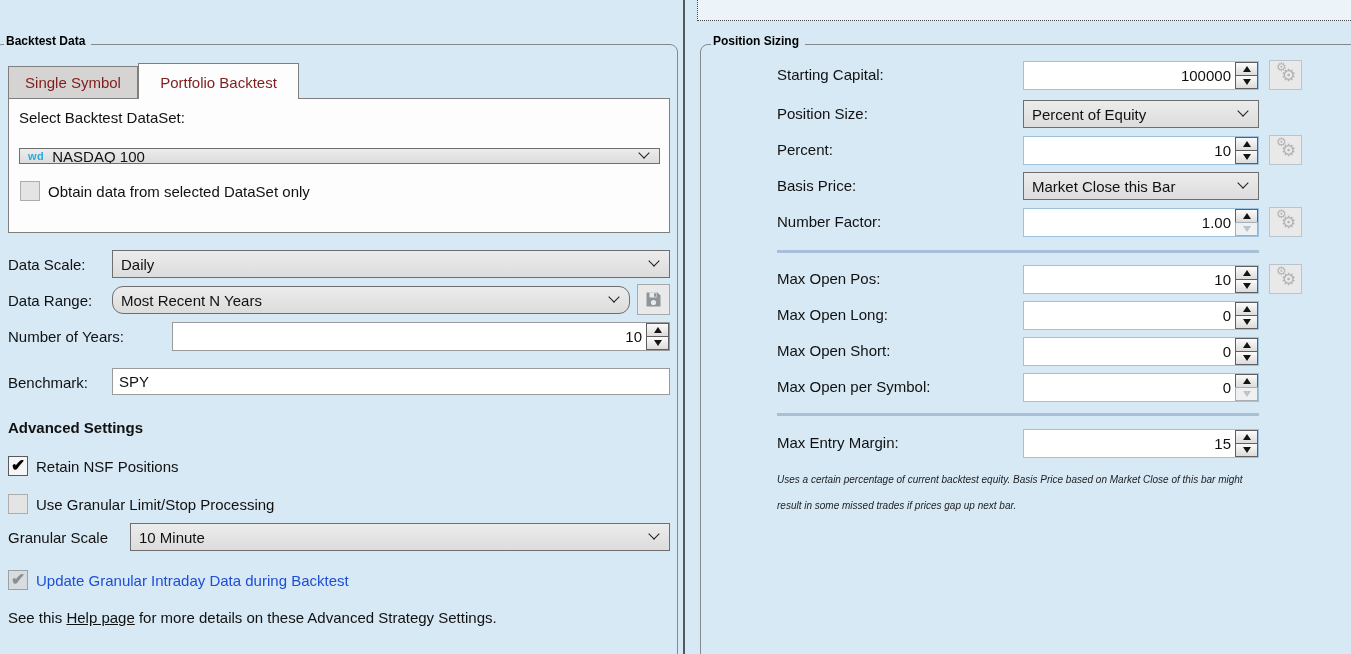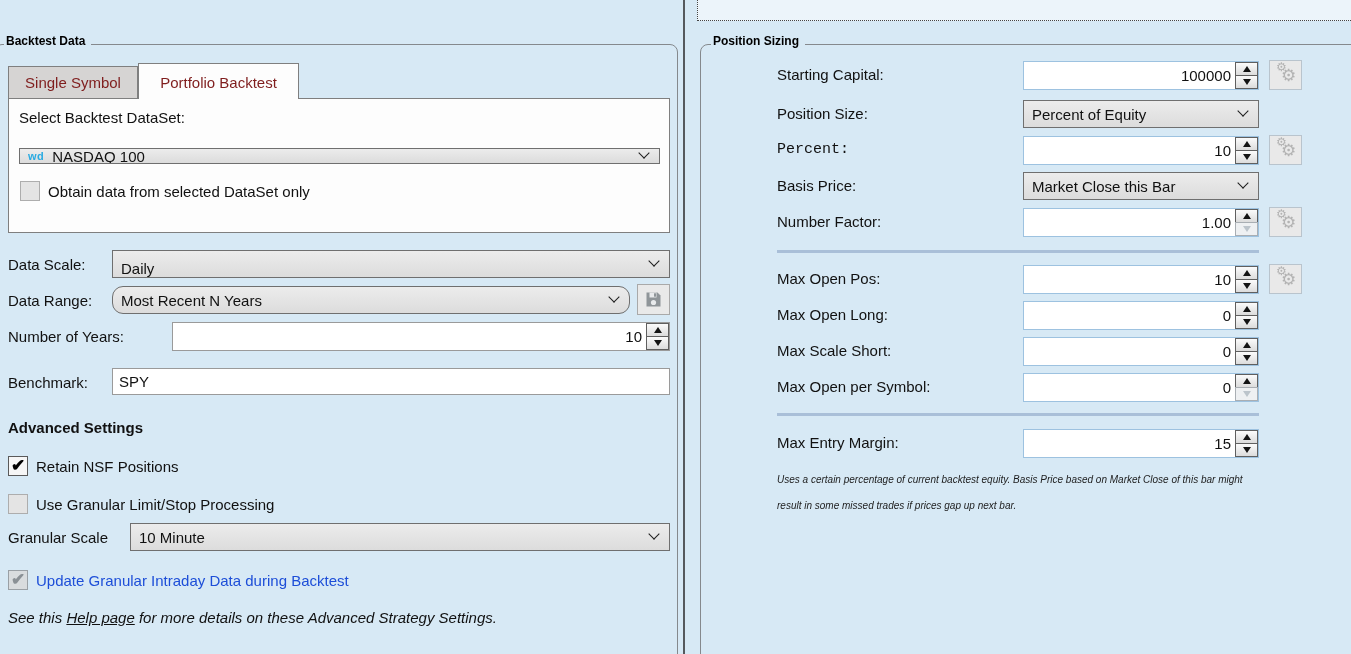--- a/index.html
+++ b/index.html
@@ -95,21 +95,21 @@
   <div class="dropdown" style="left:10px; top:43px; width:641px; height:16px;margin-top:6px;">
     <span class="wd-logo">wd</span>
     <span>NASDAQ 100</span>
     <i class="chev"></i>
   </div>
   <div class="cb" style="left:11px; top:82px;"></div>
   <div class="lbl" style="left:39px; top:84px;">Obtain data from selected DataSet only</div>
 </div>
 
 <div class="lbl" style="left:8px; top:256px;">Data Scale:</div>
-<div class="dropdown" style="left:112px; top:250px; width:558px; height:28px;align-items:flex-end;">
+<div class="dropdown" style="left:112px; top:250px; width:558px; height:28px;">
   <span>Daily</span>
   <i class="chev"></i>
 </div>
 
 <div class="lbl" style="left:8px; top:292px;">Data Range:</div>
 <div class="dropdown" style="left:112px; top:286px; width:518px; height:28px;border-radius:11px;">
   <span>Most Recent N Years</span>
   <i class="chev"></i>
 </div>
 <div class="iconbtn savebtn" style="left:637px; top:284px; width:33px; height:31px;">
@@ -149,21 +149,21 @@
 
 <div class="lbl" style="left:8px; top:529px;">Granular Scale</div>
 <div class="dropdown" style="left:130px; top:523px; width:540px; height:28px;">
   <span>10 Minute</span>
   <i class="chev"></i>
 </div>
 
 <div class="cb checked disabled" style="left:8px; top:570px;"></div>
 <div class="lbl gray" style="left:36px; top:572px;">Update Granular Intraday Data during Backtest</div>
 
-<div class="lbl" style="left:8px; top:609px;font-style:italic;">
+<div class="lbl" style="left:8px; top:609px;">
   <span>See this </span><span class="help-link">Help page</span><span> for more details on these Advanced Strategy Settings.</span>
 </div>
 
 <div class="groupbox" style="left:700px; top:44px; width:680px; height:680px;"></div>
 <div class="gb-title" style="left:711px; top:34px;">Position Sizing</div>
 
 <div class="lbl" style="left:777px; top:66px;">Starting Capital:</div>
 <div class="spinbox blue" style="left:1023px; top:61px; width:236px; height:29px;">
   <div class="spin-value">100000</div>
   <div class="spin-btns">
@@ -178,21 +178,21 @@
 <div class="iconbtn" style="left:1269px; top:60px; width:33px; height:30px;">
   <span class="gear-wrap"></span>
 </div>
 
 <div class="lbl" style="left:777px; top:105px;">Position Size:</div>
 <div class="dropdown" style="left:1023px; top:100px; width:236px; height:28px;">
   <span>Percent of Equity</span>
   <i class="chev"></i>
 </div>
 
-<div class="lbl" style="left:777px; top:141px;font-family:Liberation Mono, monospace;">Percent:</div>
+<div class="lbl" style="left:777px; top:141px;">Percent:</div>
 <div class="spinbox blue" style="left:1023px; top:136px; width:236px; height:29px;">
   <div class="spin-value">10</div>
   <div class="spin-btns">
     <div class="spin-btn">
         <i class="arr-up"></i>
       </div>
     <div class="spin-btn">
         <i class="arr-dn"></i>
       </div>
   </div>
@@ -247,21 +247,21 @@
   <div class="spin-btns">
     <div class="spin-btn">
         <i class="arr-up"></i>
       </div>
     <div class="spin-btn">
         <i class="arr-dn"></i>
       </div>
   </div>
 </div>
 
-<div class="lbl" style="left:777px; top:342px;">Max Scale Short:</div>
+<div class="lbl" style="left:777px; top:342px;">Max Open Short:</div>
 <div class="spinbox blue" style="left:1023px; top:337px; width:236px; height:29px;">
   <div class="spin-value">0</div>
   <div class="spin-btns">
     <div class="spin-btn">
         <i class="arr-up"></i>
       </div>
     <div class="spin-btn">
         <i class="arr-dn"></i>
       </div>
   </div>

